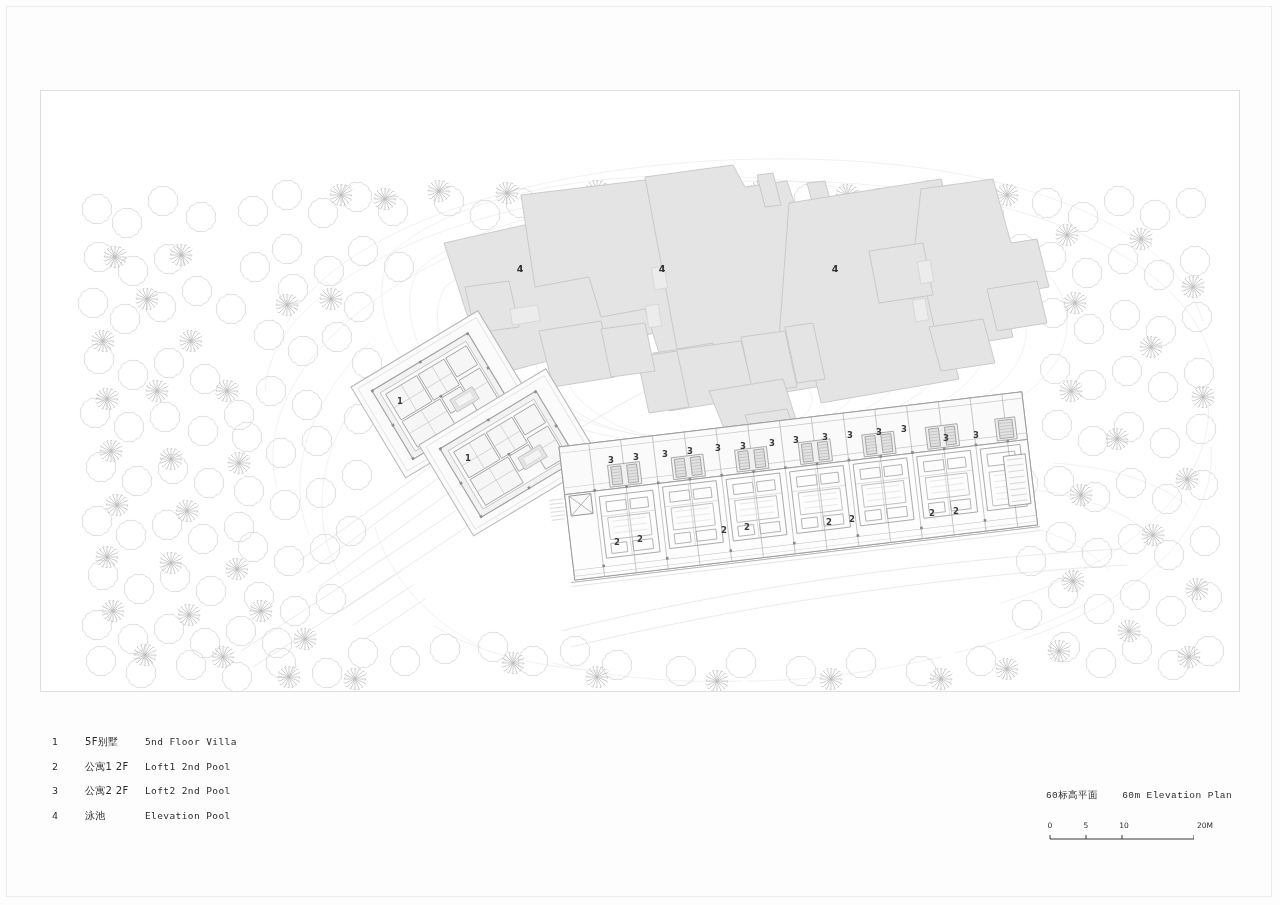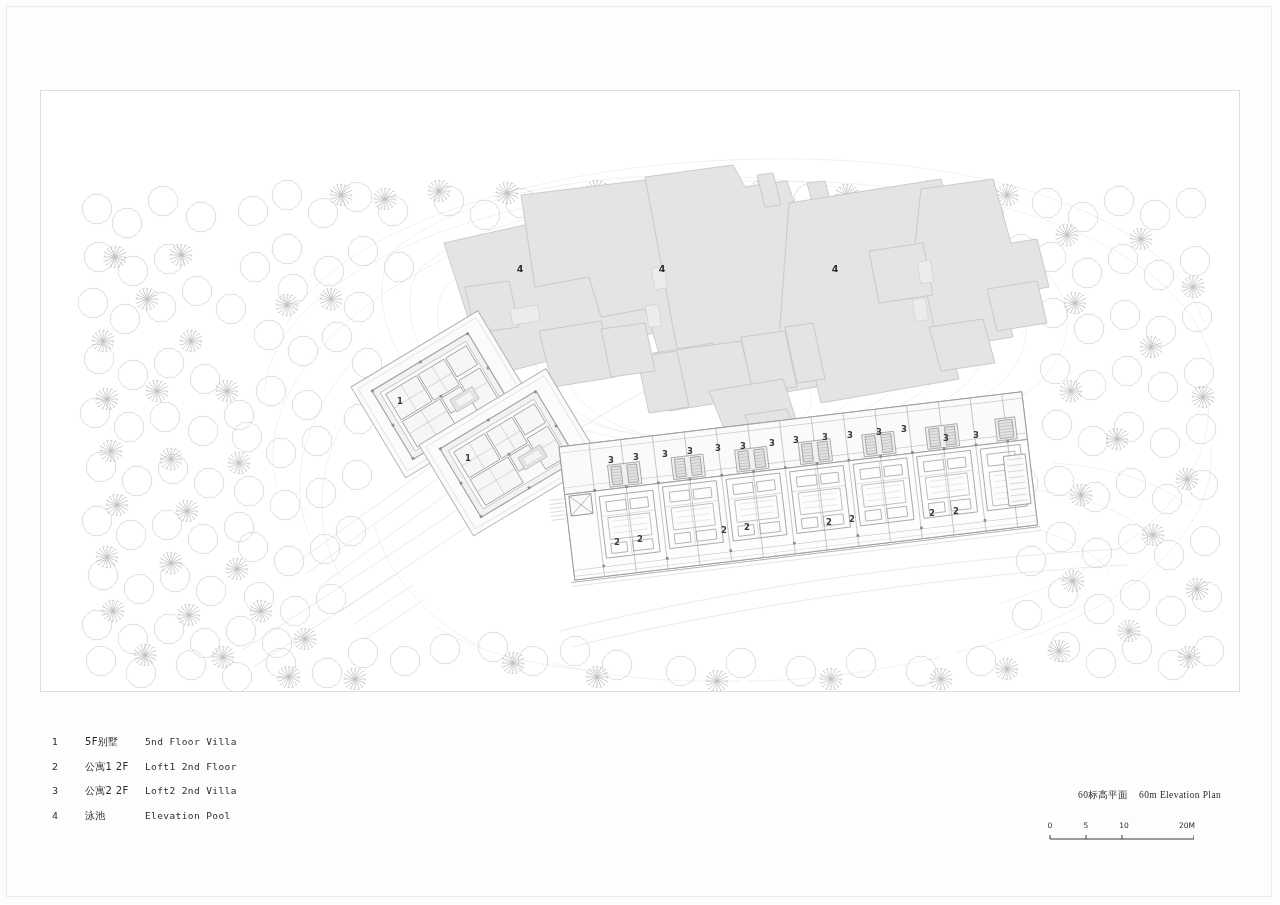--- a/index.html
+++ b/index.html
@@ -31,21 +31,21 @@
   .legend{position:absolute;left:52px;top:735px;}
   .legend-row{display:flex;align-items:baseline;height:24.5px;}
   .lg-num{width:18px;font-size:9.5px;color:#2b2b2b;
           font-family:"DejaVu Sans","Liberation Sans",sans-serif;}
   .lg-cn{width:60px;font-size:10px;color:#2b2b2b;letter-spacing:.3px;
          font-family:"DejaVu Sans","Liberation Sans",sans-serif;margin-left:15px;}
   .lg-en{font-size:9.5px;color:#2b2b2b;letter-spacing:.4px;}
   
   .titleblock{position:absolute;left:1046px;top:789px;}
   .tb-title{font-size:9.5px;color:#2b2b2b;letter-spacing:.4px;white-space:nowrap;
-            font-family:Liberation Serif, serif;margin-left:32px;}
+            font-family:Liberation Mono, monospace;}
   .scalebar{position:absolute;left:1048px;top:822px;width:146px;height:24px;}
   .scalebar svg{display:block;}
   .sb-lbl{position:absolute;font-size:7.5px;color:#2b2b2b;
           font-family:"DejaVu Sans","Liberation Sans",sans-serif;
           transform:translateX(-50%);top:0;line-height:1;}
 </style>
 </head>
 <body>
 
 <div class="page-border"></div>
@@ -677,44 +677,44 @@
 
 <div class="legend">
   <div class="legend-row">
     <span class="lg-num">1</span>
     <span class="lg-cn">5F别墅</span>
     <span class="lg-en">5nd Floor Villa</span>
   </div>
   <div class="legend-row">
     <span class="lg-num">2</span>
     <span class="lg-cn">公寓1 2F</span>
-    <span class="lg-en">Loft1 2nd Floor</span>
+    <span class="lg-en">Loft1 2nd Pool</span>
   </div>
   <div class="legend-row">
     <span class="lg-num">3</span>
     <span class="lg-cn">公寓2 2F</span>
-    <span class="lg-en">Loft2 2nd Villa</span>
+    <span class="lg-en">Loft2 2nd Pool</span>
   </div>
   <div class="legend-row">
     <span class="lg-num">4</span>
     <span class="lg-cn">泳池</span>
     <span class="lg-en">Elevation Pool</span>
   </div>
 </div>
 
 <div class="titleblock">
   <div class="tb-title">
     <span>60标高平面</span>
     &nbsp;&nbsp;
     <span>60m Elevation Plan</span>
   </div>
 </div>
 
 <div class="scalebar">
   <span class="sb-lbl" style="left:2px">0</span>
   <span class="sb-lbl" style="left:38px">5</span>
   <span class="sb-lbl" style="left:76px">10</span>
-  <span class="sb-lbl" style="left:139px">20M</span>
+  <span class="sb-lbl" style="left:157px">20M</span>
   <svg viewBox="0 0 146 24" width="146" height="24" style="position:absolute;top:0;left:0">
     <path d="M2,17 L146,17" stroke="#3a3a3a" stroke-width="1"></path>
     <path d="M2,13 L2,17 M38,13 L38,17 M74,13 L74,17 M146,13 L146,17" stroke="#3a3a3a" stroke-width="1"></path>
   </svg>
 </div>
 
 </body></html>

